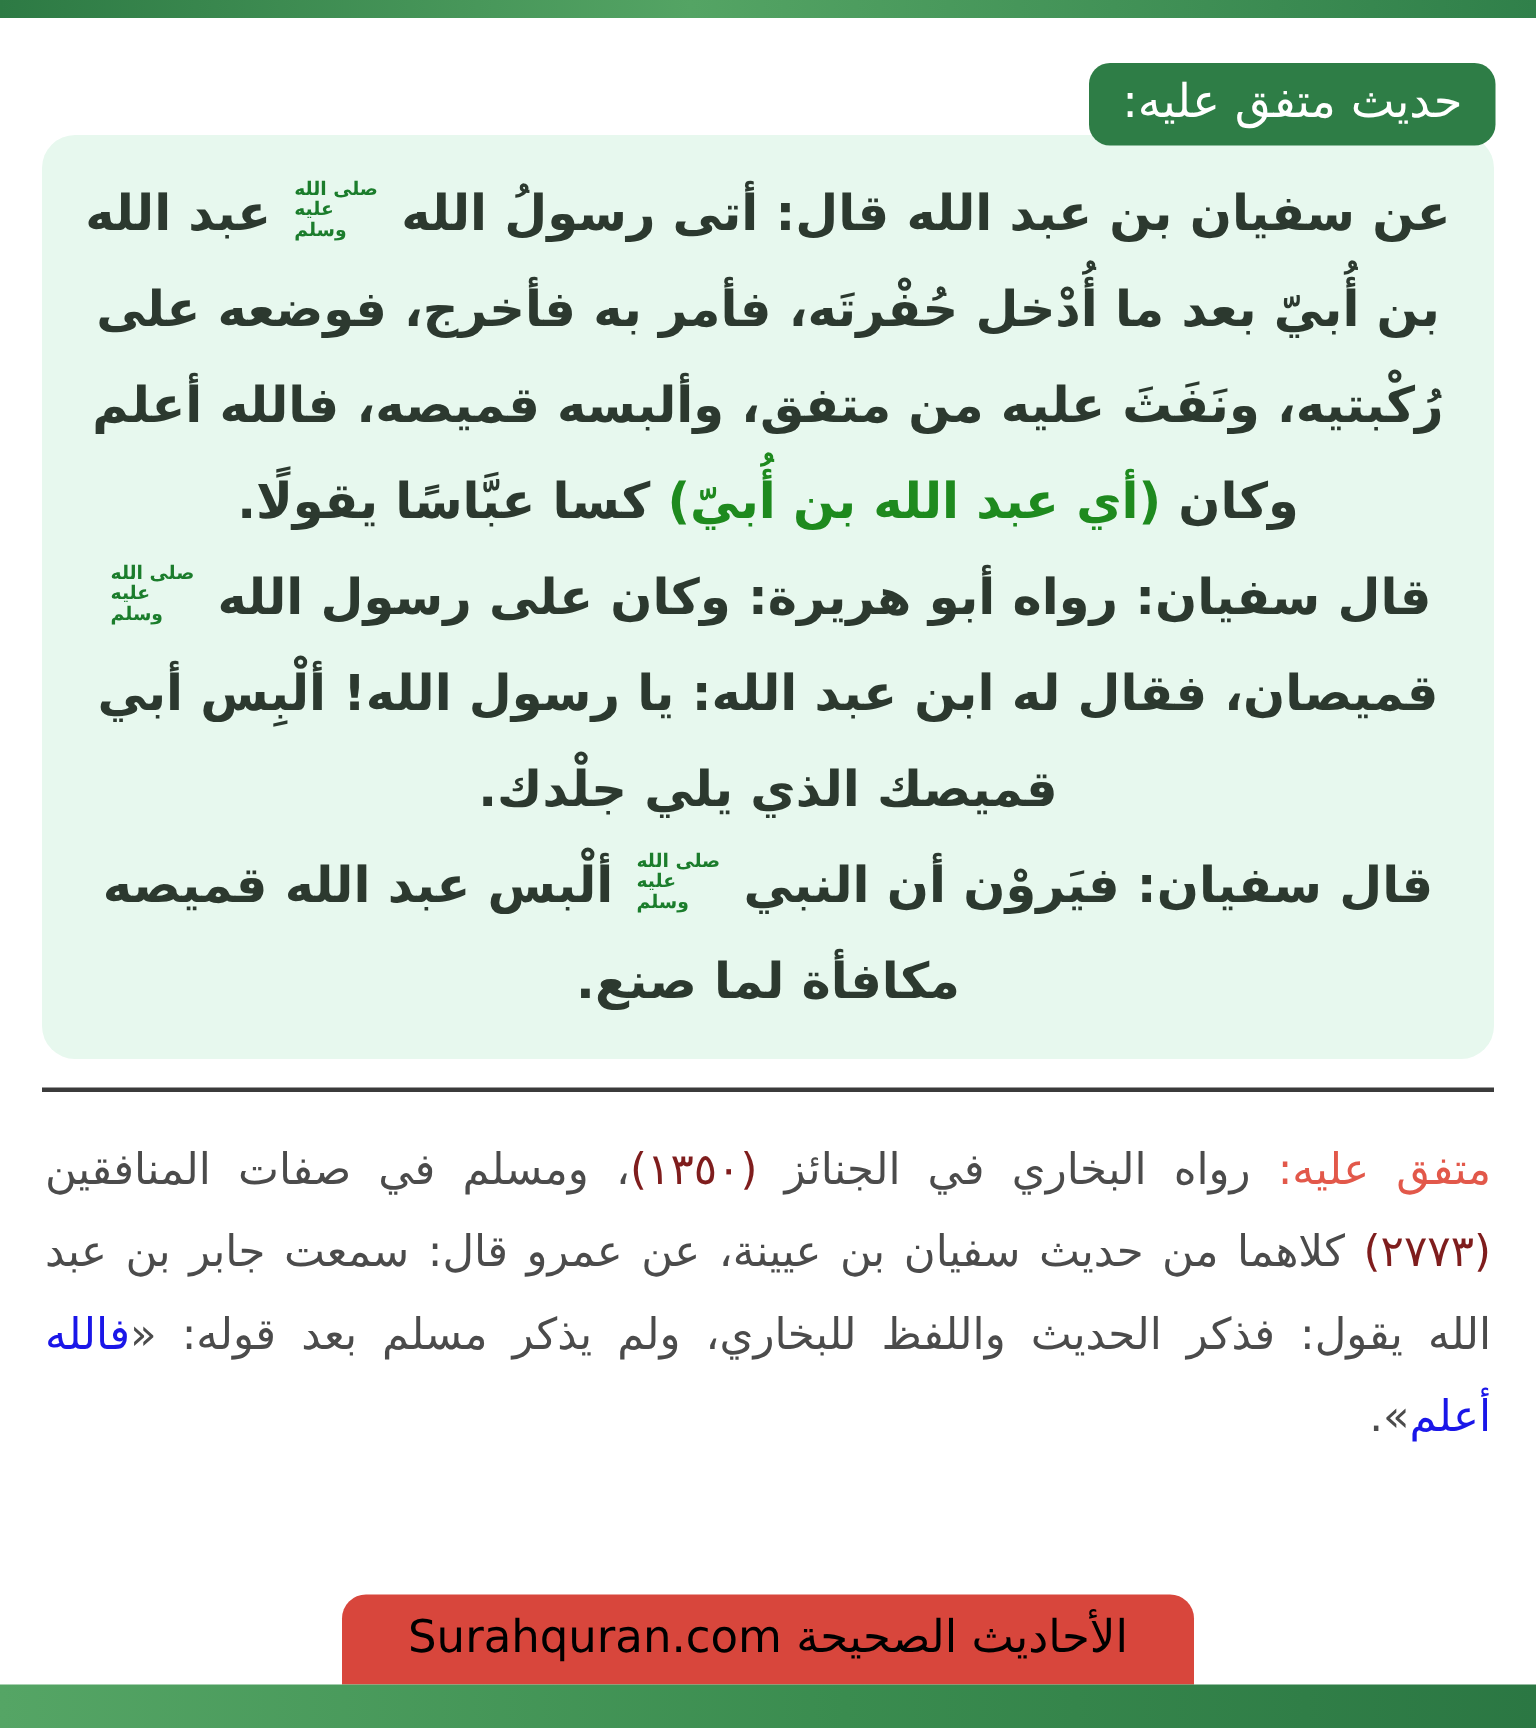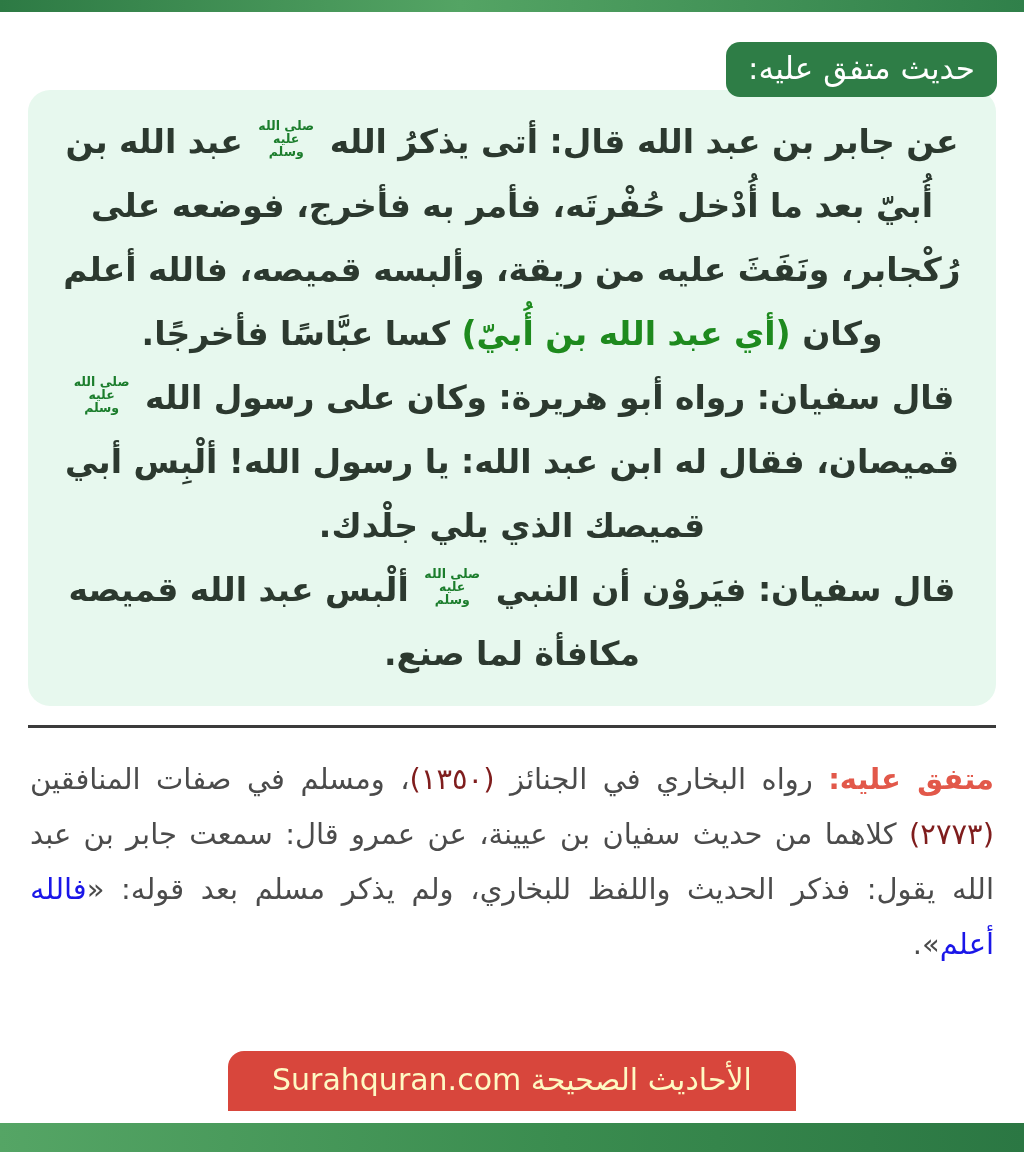--- a/index.html
+++ b/index.html
@@ -41,49 +41,49 @@
     font-size:33px;
     line-height:64px;
     text-align:center;
   }
   .pbuh {
     display:inline-block;
     color:#1b7d2c;
     font-size:12.5px;
     line-height:1.05;
     font-weight:700;
-    text-align:center;
+    text-align:left;
     vertical-align:middle;
     margin:0 4px;
     transform:translateY(-5px);
   }
   .green-inline { color:#1e8a1e;margin-top:36px; }
   .divider {
     margin:19px 28px 0 28px;
     border-top:3px solid #3b3b3b;
   }
   .source {
     margin:24px 30px 0 30px;
     color:#4b4b4b;
     font-size:29px;
     line-height:55px;
     text-align:justify;
     text-justify:inter-word;
   }
-  .red-label { color:#e2584a; font-weight:700; }
+  .red-label { color:#e2584a; font-weight:400; }
   .num-green { color:#7f1d1d; }
   .blue-link { color:#1a16e8; cursor:pointer; }
   .footer { margin-top:auto; flex:0 0 auto; }
   .footer-badge {
     display:block;
     width:-moz-fit-content;
     width:fit-content;
-    margin:12px auto;
+    margin:0 auto;
     background:#d8463c;
-    color:#fef9c3;
+    color:#000000;
     font-size:30px;
     padding:11px 44px 14px 44px;
     border-radius:16px 16px 0 0;
     cursor:pointer;
   }
   .bottom-bar {
     height:29px;
     background:linear-gradient(90deg,#55a565 0%,#3a8c4f 55%,#2b7743 100%);
   }
 </style>
@@ -91,21 +91,21 @@
 <body>
 
 <div class="top-bar"></div>
 
 <div class="header-row">
   <span class="header-badge">حديث متفق عليه:</span>
 </div>
 
 <div class="hadith-box">
   <div class="hadith-text">
-    <p><span>عن جابر بن عبد الله قال: أتى يذكرُ الله </span><span class="pbuh"><span>صلى الله</span><br><span>عليه</span><br><span>وسلم</span></span><span> عبد الله بن أُبيّ بعد ما أُدْخل حُفْرتَه، فأمر به فأخرج، فوضعه على رُكْجابر، ونَفَثَ عليه من ريقة، وألبسه قميصه، فالله أعلم وكان </span><span class="green-inline">(أي عبد الله بن أُبيّ)</span><span> كسا عبَّاسًا فأخرجًا.</span></p>
+    <p><span>عن سفيان بن عبد الله قال: أتى رسولُ الله </span><span class="pbuh"><span>صلى الله</span><br><span>عليه</span><br><span>وسلم</span></span><span> عبد الله بن أُبيّ بعد ما أُدْخل حُفْرتَه، فأمر به فأخرج، فوضعه على رُكْبتيه، ونَفَثَ عليه من متفق، وألبسه قميصه، فالله أعلم وكان </span><span class="green-inline">(أي عبد الله بن أُبيّ)</span><span> كسا عبَّاسًا يقولًا.</span></p>
     <p><span>قال سفيان: رواه أبو هريرة: وكان على رسول الله </span><span class="pbuh"><span>صلى الله</span><br><span>عليه</span><br><span>وسلم</span></span><span> قميصان، فقال له ابن عبد الله: يا رسول الله! ألْبِس أبي قميصك الذي يلي جلْدك.</span></p>
     <p><span>قال سفيان: فيَروْن أن النبي </span><span class="pbuh"><span>صلى الله</span><br><span>عليه</span><br><span>وسلم</span></span><span> ألْبس عبد الله قميصه مكافأة لما صنع.</span></p>
   </div>
 </div>
 
 <div class="divider"></div>
 
 <p class="source"><span class="red-label">متفق عليه:</span><span> رواه البخاري في الجنائز </span><span class="num-green">(١٣٥٠)</span><span>، ومسلم في صفات المنافقين </span><span class="num-green">(٢٧٧٣)</span><span> كلاهما من حديث سفيان بن عيينة، عن عمرو قال: سمعت جابر بن عبد الله يقول: فذكر الحديث واللفظ للبخاري، ولم يذكر مسلم بعد قوله: «</span><span class="blue-link">فالله أعلم</span><span>».</span></p>
 
 <div class="footer">

